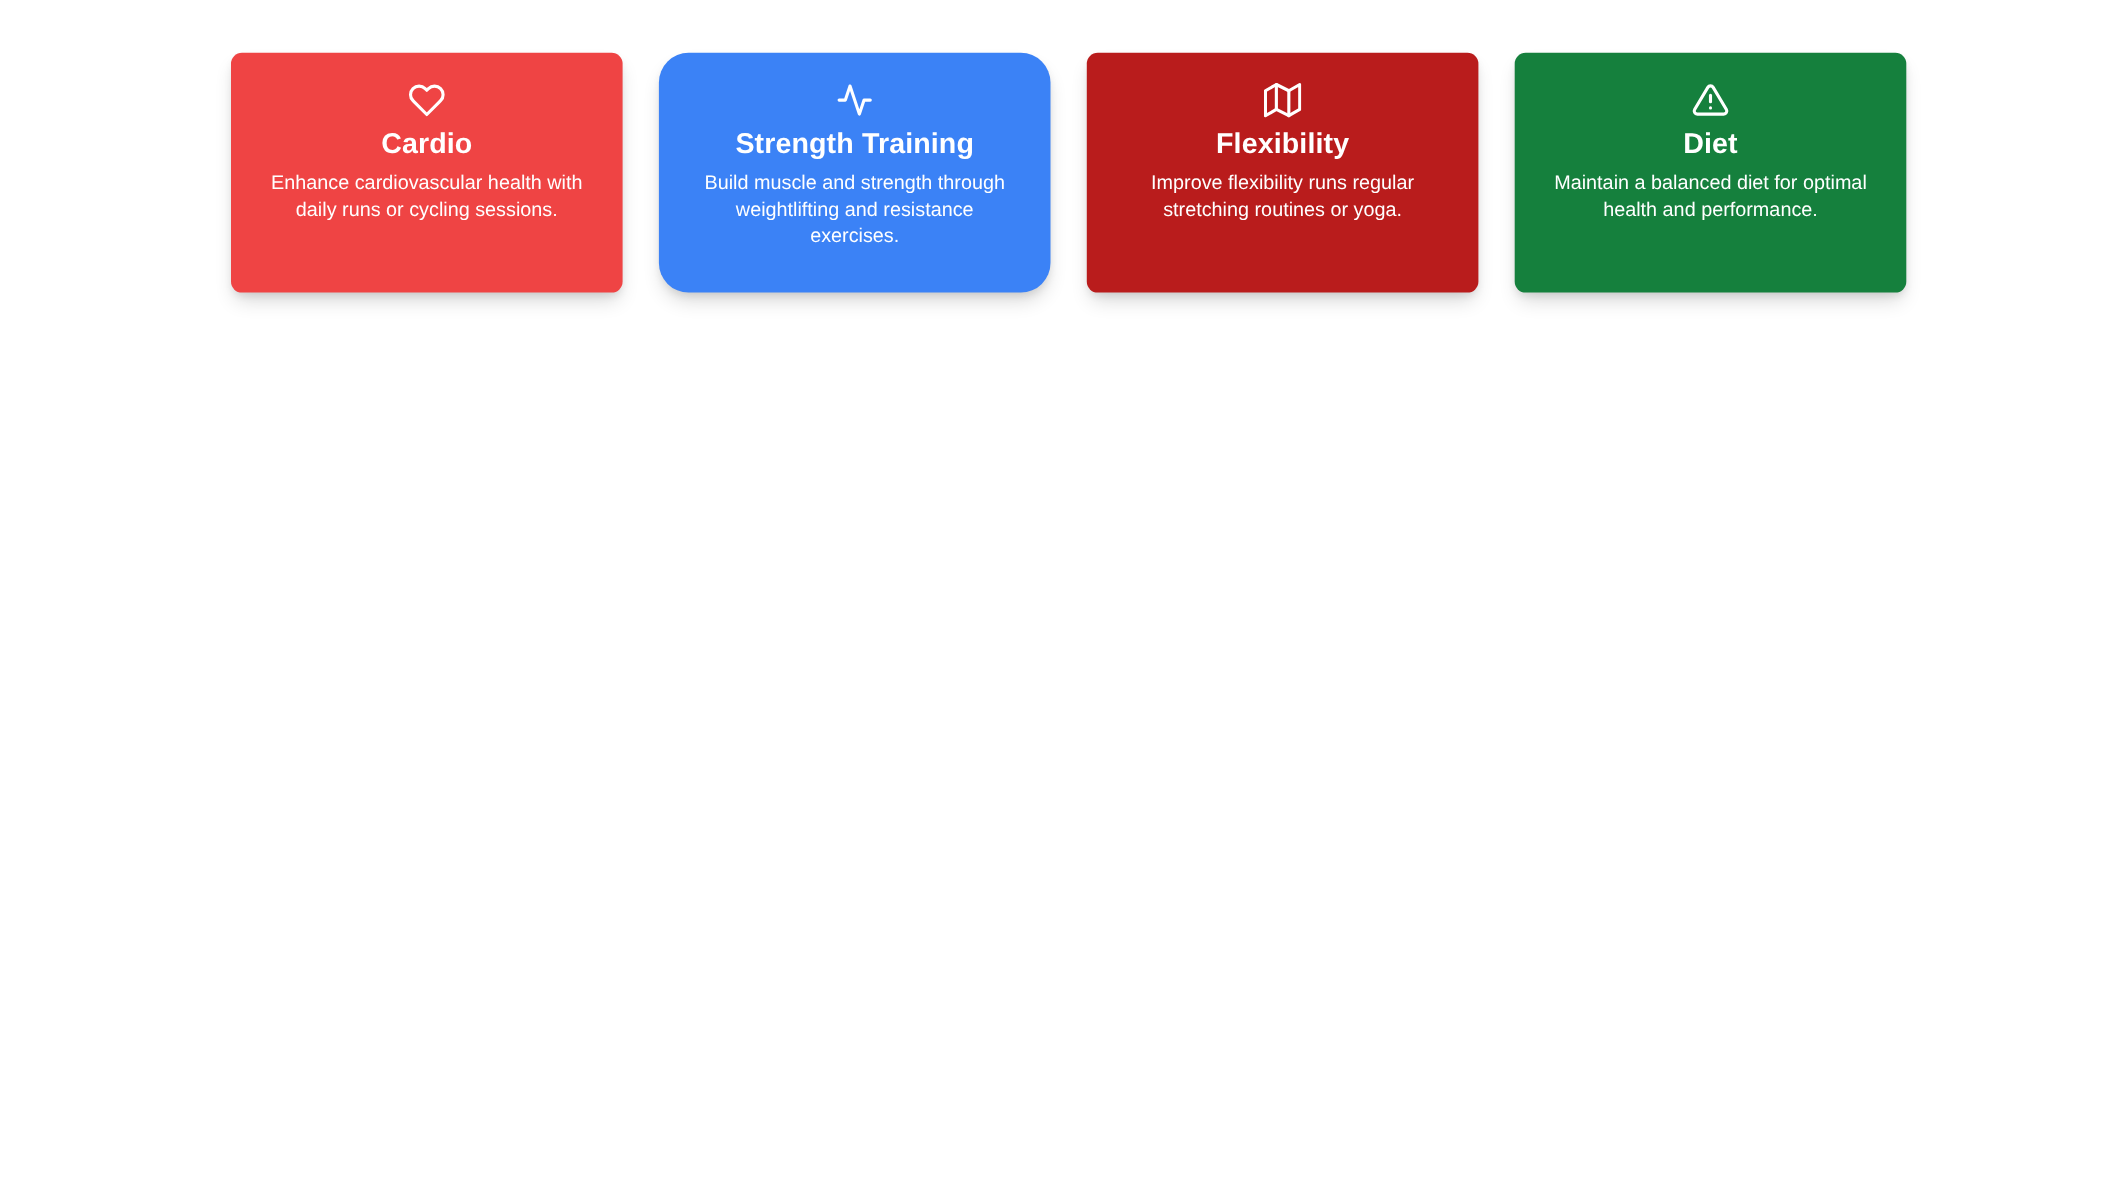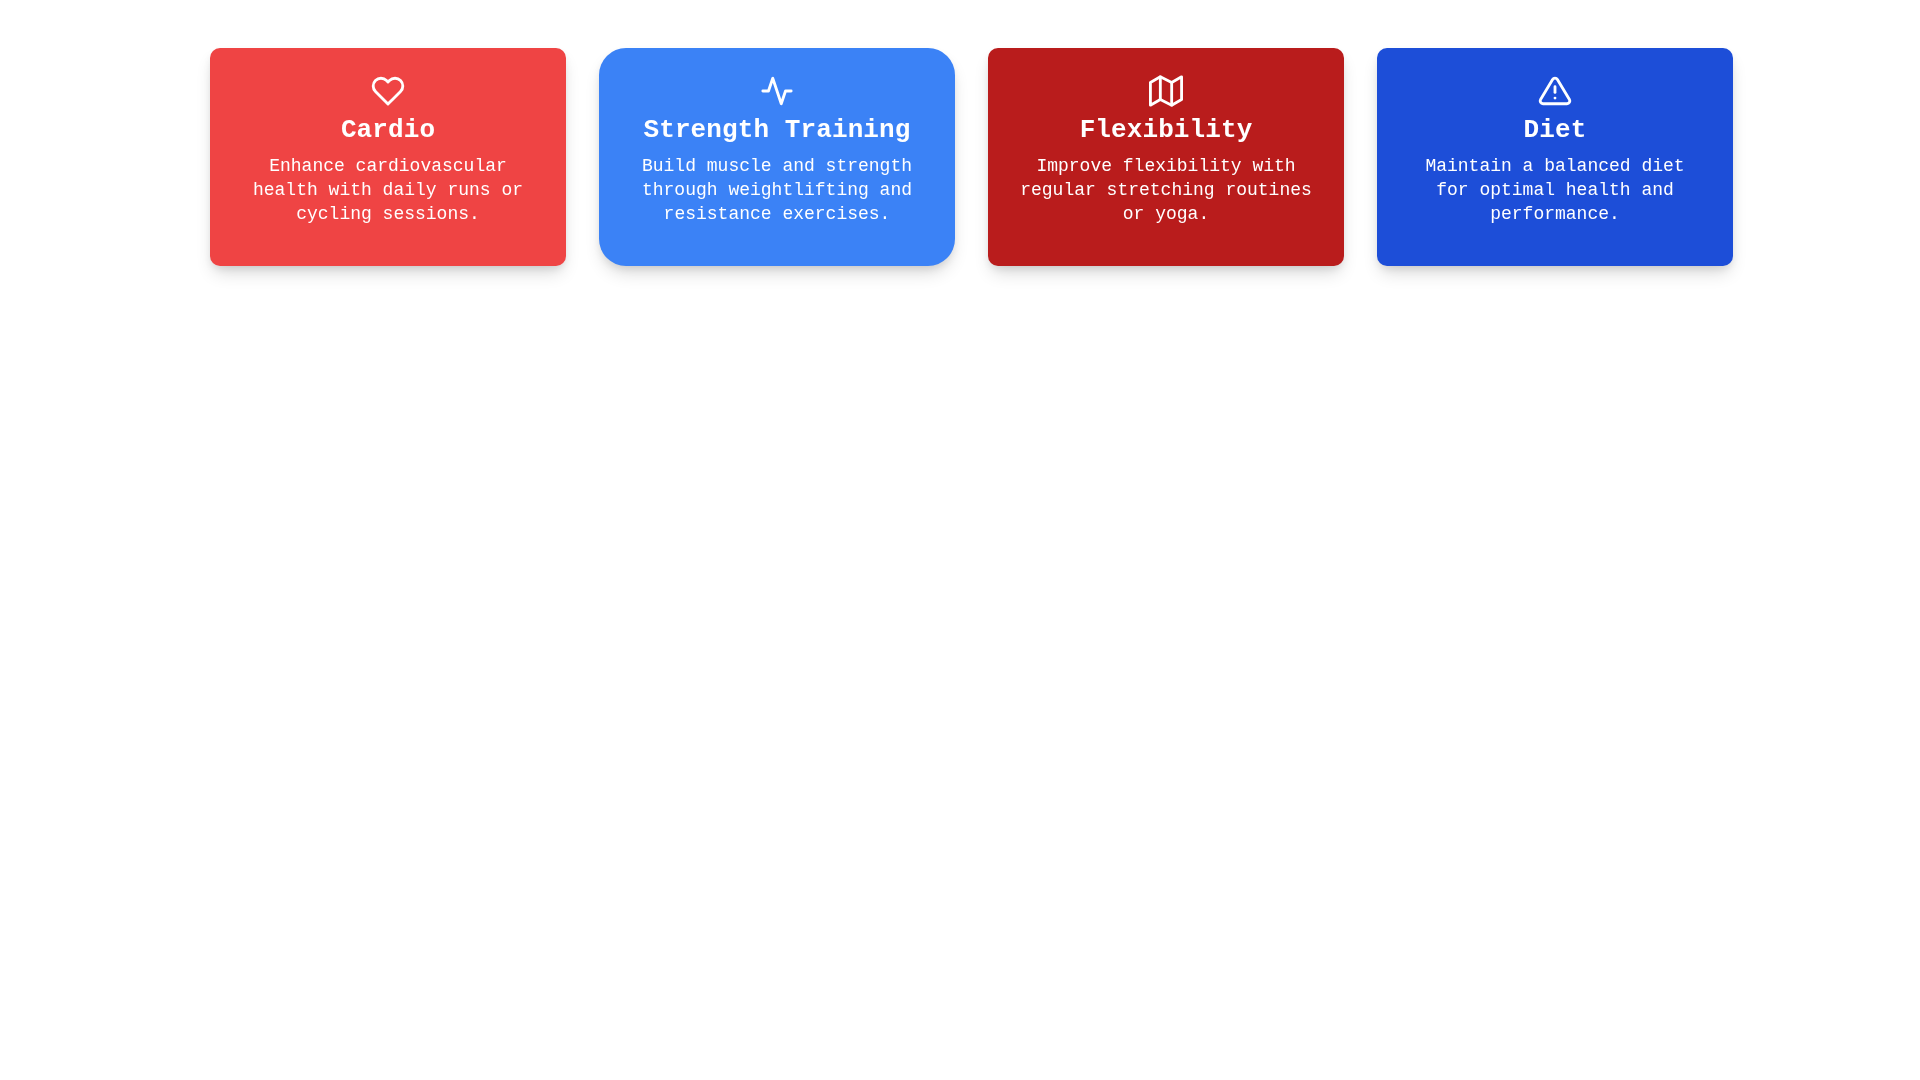--- a/index.html
+++ b/index.html
@@ -13,21 +13,20 @@
     font-family: "Liberation Sans", sans-serif;
     -webkit-font-smoothing: antialiased;
   }
 
   #page {
     width: 1920px;
     height: 1080px;
     background: #ffffff;
     position: relative;
     overflow: hidden;
-    font-family: Liberation Mono, monospace;
   }
 
   #card-row {
     position: absolute;
     left: 210px;
     top: 48px;
     display: flex;
     flex-direction: row;
     align-items: flex-start;
     gap: 33px;
@@ -106,24 +105,24 @@
 
     <div class="card" style="background-color: #b91c1c;">
       <span class="card-icon">
         <svg viewBox="0 0 24 24" fill="none" stroke="#ffffff" stroke-width="2" stroke-linecap="round" stroke-linejoin="round" aria-hidden="true">
           <polygon points="1 6 1 22 8 18 16 22 23 18 23 2 16 6 8 2 1 6"></polygon>
           <line x1="8" y1="2" x2="8" y2="18"></line>
           <line x1="16" y1="6" x2="16" y2="22"></line>
         </svg>
       </span>
       <h2 class="card-title">Flexibility</h2>
-      <p class="card-desc">Improve flexibility with regular stretching routines or yoga.</p>
+      <p class="card-desc">Improve flexibility runs regular stretching routines or yoga.</p>
     </div>
 
-    <div class="card" style="background-color: #1d4ed8;">
+    <div class="card" style="background-color: #15803d;">
       <span class="card-icon">
         <svg viewBox="0 0 24 24" fill="none" stroke="#ffffff" stroke-width="2" stroke-linecap="round" stroke-linejoin="round" aria-hidden="true">
           <path d="M10.29 3.86L1.82 18a2 2 0 0 0 1.71 3h16.94a2 2 0 0 0 1.71-3L13.71 3.86a2 2 0 0 0-3.42 0z"></path>
           <line x1="12" y1="9" x2="12" y2="13"></line>
           <line x1="12" y1="17" x2="12.01" y2="17"></line>
         </svg>
       </span>
       <h2 class="card-title">Diet</h2>
       <p class="card-desc">Maintain a balanced diet for optimal health and performance.</p>
     </div>

